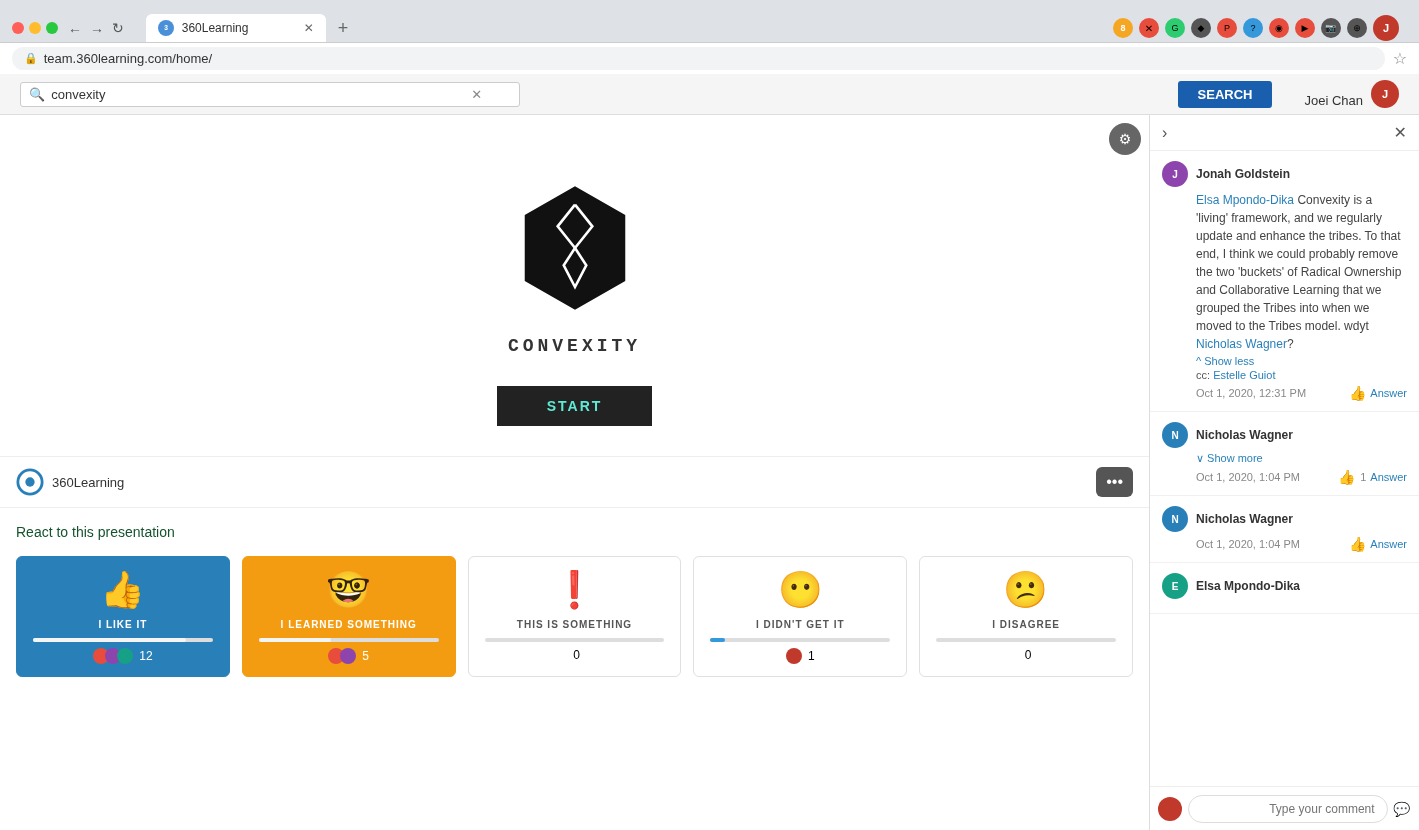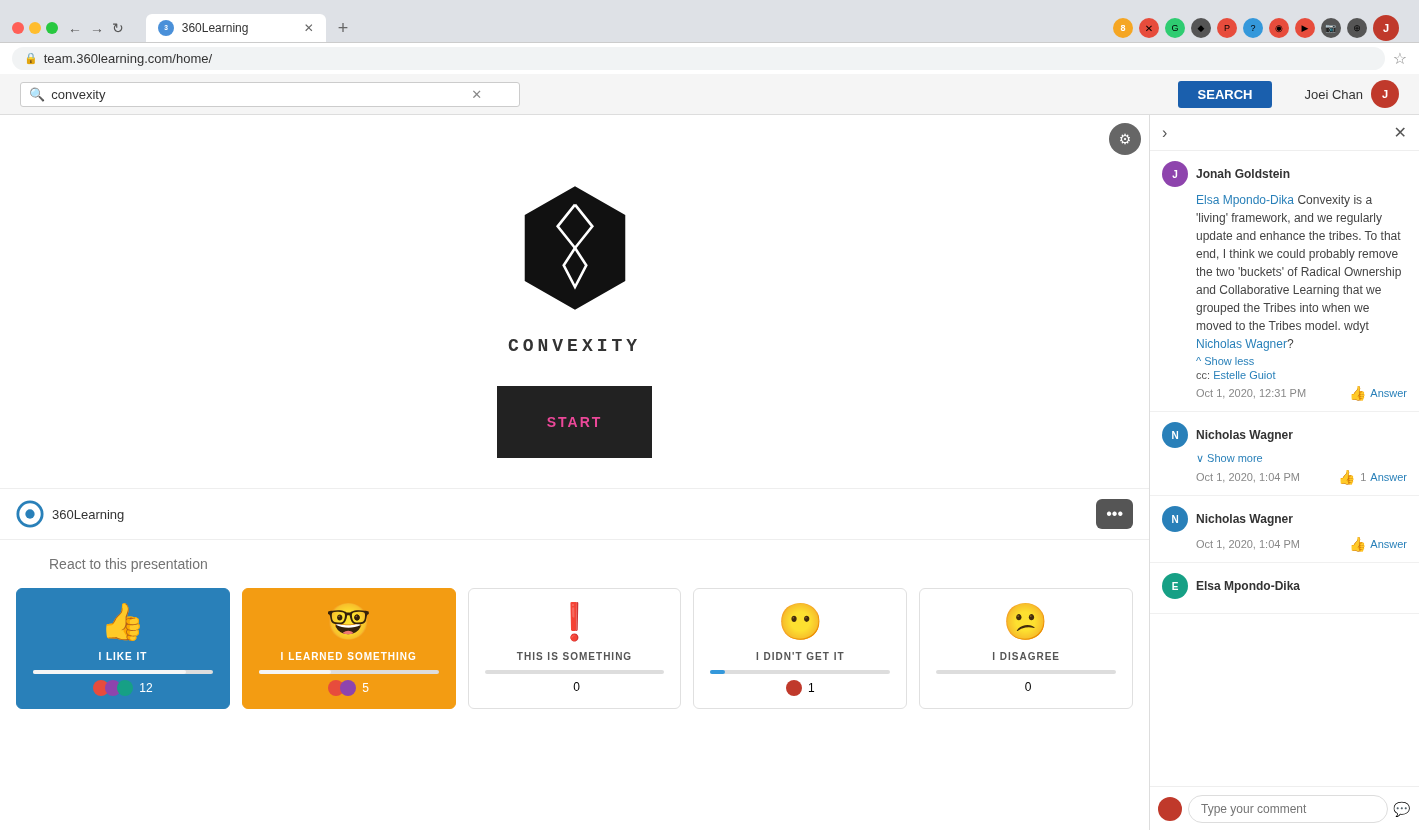--- a/index.html
+++ b/index.html
@@ -32,42 +32,42 @@
     
     .app-container { display: flex; height: calc(830px - 90px); background: white; }
 
     
     .search-bar-row { display: flex; align-items: center; background: #f5f5f5; padding: 6px 0; border-bottom: 1px solid #ddd; justify-content: space-between; }
     .search-input-wrapper { display: flex; align-items: center; background: white; border: 1px solid #ccc; border-radius: 3px; padding: 4px 8px; margin-left: 20px; flex: 0 0 500px; }
     .search-icon-sm { color: #888; margin-right: 6px; font-size: 13px; }
     .search-input { border: none; outline: none; font-size: 13px; width: 420px; color: #333; }
     .search-clear { background: none; border: none; cursor: pointer; color: #888; font-size: 13px; }
     .search-btn { background: #1a5fad; color: white; border: none; padding: 6px 20px; font-size: 13px; font-weight: bold; cursor: pointer; border-radius: 3px; margin-right: 20px; }
-    .user-area { display: flex; align-items: center; gap: 8px; margin-right: 20px; color: #333; font-size: 13px; }
+    .user-area { display: flex; align-items: flex-end; gap: 8px; margin-right: 20px; color: #333; font-size: 13px; }
     .user-avatar-sm { width: 28px; height: 28px; border-radius: 50%; background: #c0392b; display: flex; align-items: center; justify-content: center; color: white; font-size: 11px; font-weight: bold; }
 
     
     .main-content { flex: 1; overflow-y: auto; background: white; }
     .course-area { position: relative; }
     .course-header { display: flex; justify-content: flex-end; padding: 8px; }
     .settings-btn { background: #666; border-radius: 50%; width: 32px; height: 32px; display: flex; align-items: center; justify-content: center; cursor: pointer; color: white; font-size: 14px; }
     .course-visual { display: flex; flex-direction: column; align-items: center; justify-content: center; padding: 20px 0 30px; }
     .course-logo-area { margin-bottom: 20px; }
     .hexagon-logo { width: 130px; height: 130px; }
     .course-title-text { font-family: 'Courier New', monospace; letter-spacing: 4px; font-size: 18px; font-weight: bold; color: #333; margin-bottom: 30px; }
-    .start-btn { background: #222; color: #ec4899; border: none; padding: 28px 50px; font-size: 14px; font-weight: bold; cursor: pointer; letter-spacing: 2px; }
+    .start-btn { background: #222; color: #5eead4; border: none; padding: 12px 50px; font-size: 14px; font-weight: bold; cursor: pointer; letter-spacing: 2px; }
     .course-footer { display: flex; align-items: center; justify-content: space-between; padding: 10px 16px; border-top: 1px solid #eee; }
     .course-brand { display: flex; align-items: center; gap: 8px; }
     .brand-logo { width: 28px; height: 28px; }
     .brand-name { font-size: 13px; color: #333; font-weight: 500; }
     .more-btn { background: #555; border-radius: 6px; color: white; border: none; padding: 6px 10px; cursor: pointer; font-size: 16px; }
 
     
     .reactions-section { padding: 16px; border-top: 1px solid #eee; }
-    .reactions-title { font-size: 14px; color: #737373; margin-bottom: 16px; margin-left: 33px; }
+    .reactions-title { font-size: 14px; color: #14532d; margin-bottom: 16px; }
     .reactions-grid { display: flex; gap: 12px; flex-wrap: wrap; }
     .reaction-card { border: 1px solid #e0e0e0; border-radius: 6px; padding: 12px 16px; display: flex; flex-direction: column; align-items: center; cursor: pointer; min-width: 130px; flex: 1; }
     .reaction-card.active-blue { background: #2980b9; border-color: #2980b9; color: white; }
     .reaction-card.active-blue .reaction-label { color: white; }
     .reaction-card.active-orange { background: #f39c12; border-color: #f39c12; color: white; }
     .reaction-card.active-orange .reaction-label { color: white; }
     .reaction-emoji { font-size: 36px; margin-bottom: 8px; }
     .reaction-label { font-size: 10px; font-weight: bold; letter-spacing: 1px; color: #555; margin-bottom: 8px; text-align: center; }
     .reaction-bar-wrapper { width: 100%; height: 4px; background: #ddd; border-radius: 2px; margin-bottom: 6px; }
     .reaction-bar { height: 4px; border-radius: 2px; background: white; }
@@ -94,21 +94,21 @@
     .like-btn { background: none; border: none; cursor: pointer; color: #888; font-size: 14px; }
     .like-count { font-size: 11px; color: #888; }
     .answer-link { font-size: 11px; color: #2980b9; cursor: pointer; }
     .show-toggle { font-size: 11px; color: #2980b9; cursor: pointer; margin-left: 34px; margin-top: 2px; }
     .cc-line { font-size: 11px; color: #555; margin-left: 34px; margin-top: 2px; }
 
     
     .comment-input-area { padding: 8px; border-top: 1px solid #eee; }
     .comment-input-row { display: flex; align-items: center; gap: 6px; margin-bottom: 6px; }
     .user-avatar-tiny { width: 24px; height: 24px; border-radius: 50%; background: #c0392b; flex-shrink: 0; }
-    .comment-text-input { flex: 1; border: 1px solid #ddd; border-radius: 16px; padding: 6px 12px; font-size: 12px; outline: none; }
+    .comment-text-input { flex: 1; border: 1px solid #ddd; border-radius: 16px; padding: 6px 12px; font-size: 12px; outline: none; text-align: right; }
     .publish-row { display: flex; align-items: center; justify-content: space-between; font-size: 11px; color: #555; }
     .publish-send-btn { background: none; border: none; cursor: pointer; color: #2980b9; font-size: 16px; }
     .attachment-btn { background: none; border: none; cursor: pointer; color: #888; font-size: 14px; }
 
     
     .av-jonah { background: #8e44ad; }
     .av-elsa { background: #16a085; }
     .av-nicholas { background: #2980b9; }
   </style>
 </head>

